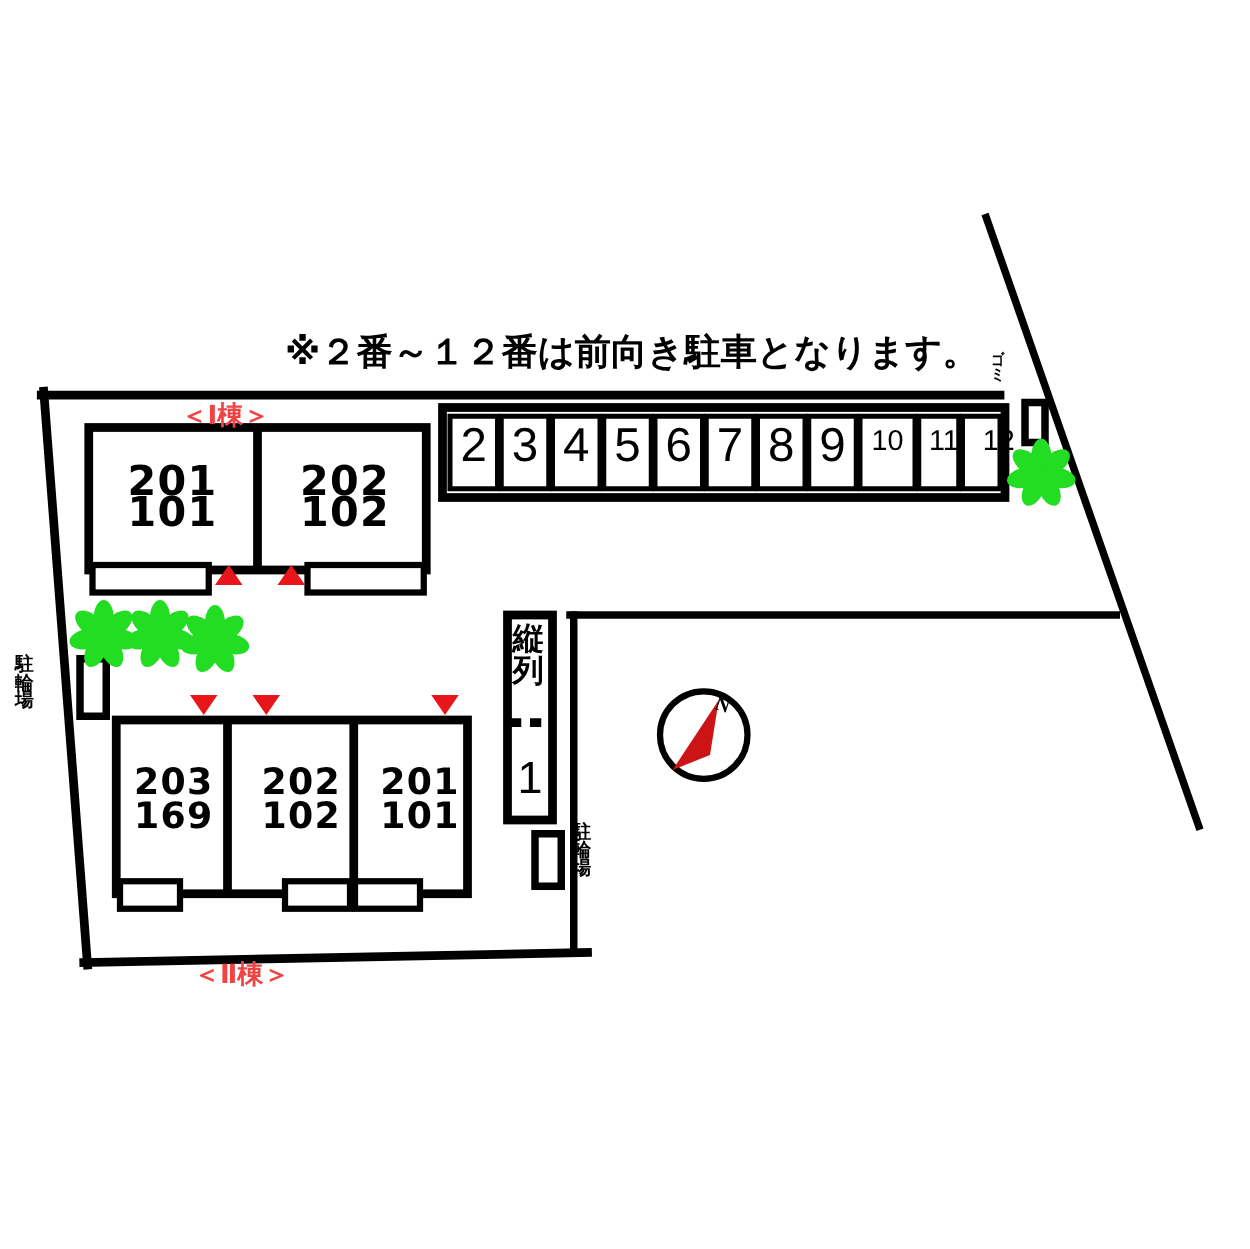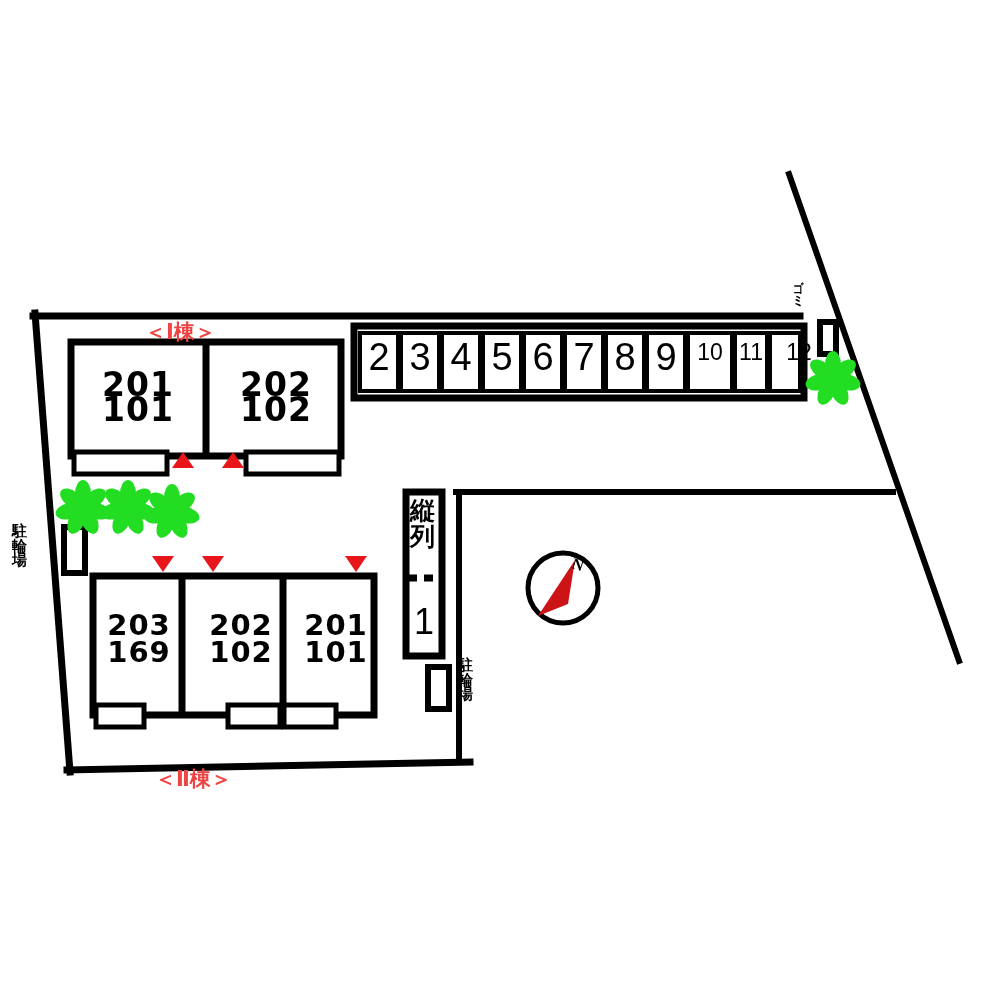--- a/index.html
+++ b/index.html
@@ -272,20 +272,21 @@
       </g>
     </g>
 
     <g>
       <circle cx="563" cy="588" r="35" fill="#ffffff" stroke="#000000" stroke-width="5"></circle>
       <polygon points="575,560 538,616 568,604" fill="#cc1417" stroke="none"></polygon>
     </g>
 
   </svg>
 
+  <div class="note">※２番～１２番は前向き駐車となります。</div>
 
   <div class="bldg-label" id="bldg1-label">＜Ⅰ棟＞</div>
   <div class="bldg-label" id="bldg2-label">＜Ⅱ棟＞</div>
 
   <div class="unit-text big" style="left:78px; top:368px; width:120px;">201</div>
   <div class="unit-text big" style="left:78px; top:393px; width:120px;">101</div>
   <div class="unit-text big" style="left:216px; top:368px; width:120px;">202</div>
   <div class="unit-text big" style="left:216px; top:393px; width:120px;">102</div>
 
   <div class="unit-text med" style="left:97px; top:611px; width:84px;">203</div>
@@ -297,21 +298,21 @@
 
   <div class="stall-num" style="left:360px; top:338px; width:38px;">2</div>
   <div class="stall-num" style="left:401px; top:338px; width:38px;">3</div>
   <div class="stall-num" style="left:442px; top:338px; width:38px;">4</div>
   <div class="stall-num" style="left:483px; top:338px; width:38px;">5</div>
   <div class="stall-num" style="left:524px; top:338px; width:38px;">6</div>
   <div class="stall-num" style="left:565px; top:338px; width:38px;">7</div>
   <div class="stall-num" style="left:606px; top:338px; width:38px;">8</div>
   <div class="stall-num" style="left:647px; top:338px; width:38px;">9</div>
   <div class="stall-num narrow" style="left:688px; top:341px; width:44px;">10</div>
-  <div class="stall-num narrow" style="left:735px; top:341px; width:32px;">11</div>
+  <div class="stall-num narrow" style="left:735px; top:341px; width:32px;text-align:right;">11</div>
   <div class="stall-num narrow" style="left:784px; top:341px; width:30px;">12</div>
 
   <div class="vlabel" id="tandem-label">
     <span>縦</span>
     <span>列</span>
   </div>
   <div id="tandem-num">1</div>
 
   <div class="vlabel" id="gomi-label">
     <span>ゴ</span>

